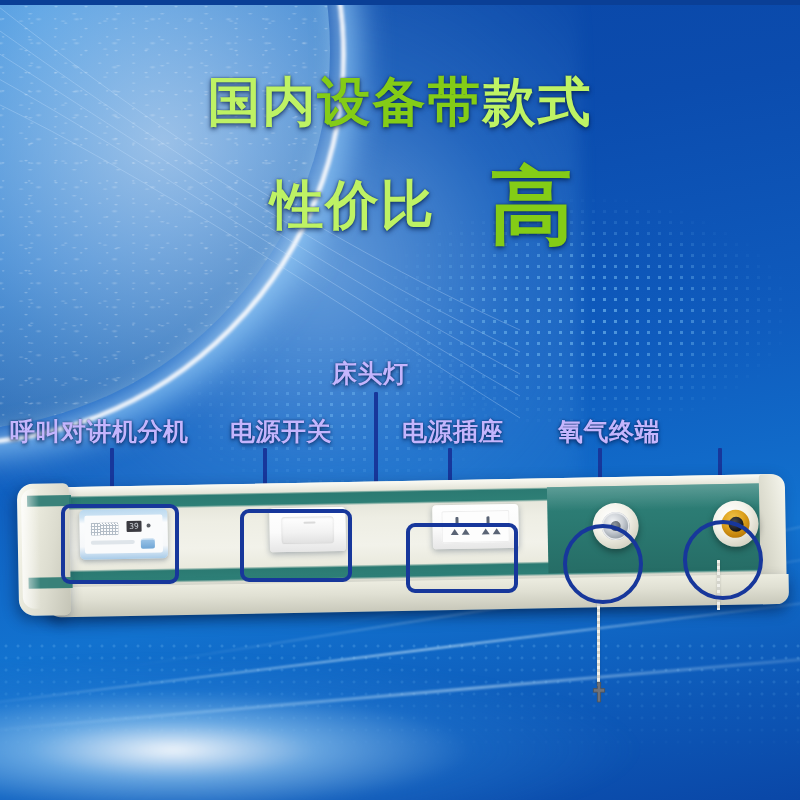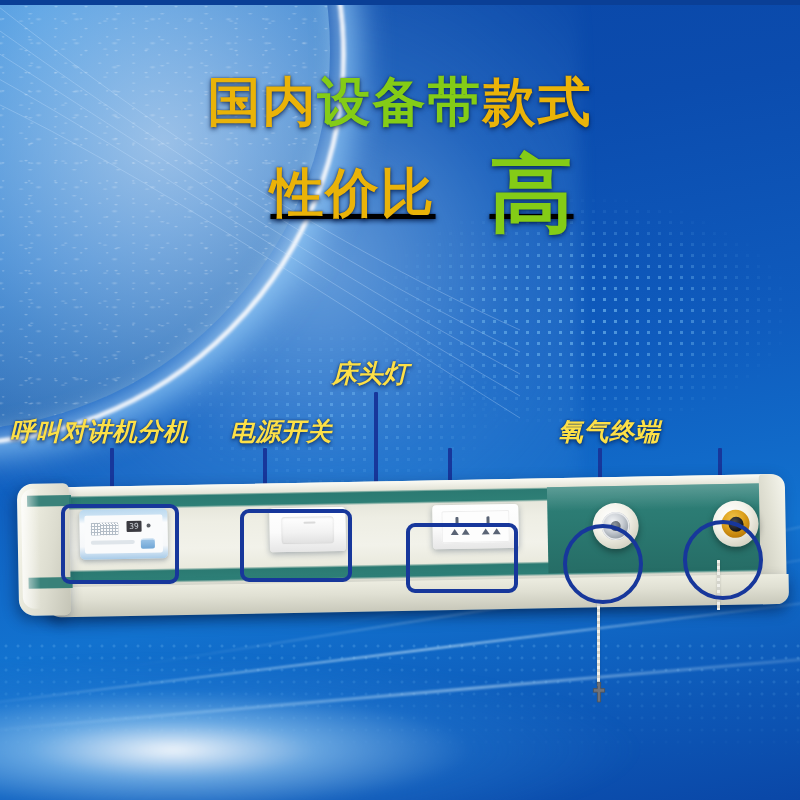--- a/index.html
+++ b/index.html
@@ -93,37 +93,35 @@
   }
   .topbar{position:absolute;left:0;top:0;width:800px;height:5px;background:#0a3f96;}
 
   
   .headline{position:absolute;left:0;top:74px;width:800px;text-align:center;}
   .hl-line1{
     font-size:53px;font-weight:bold;letter-spacing:2px;line-height:1.05;
     white-space:nowrap;
   }
   .hl-line2{
-    margin-top:20px;font-size:53px;font-weight:bold;letter-spacing:2px;line-height:1.05;
+    margin-top:32px;font-size:53px;font-weight:bold;letter-spacing:2px;line-height:1.05;
     white-space:nowrap;
-    text-decoration:underline;
-  }
-  .w{color:#eab308;text-shadow:0 2px 5px rgba(2,26,72,.75),0 0 2px rgba(2,26,72,.6);}
+  }
+  .w{color:#bef264;text-shadow:0 2px 5px rgba(2,26,72,.75),0 0 2px rgba(2,26,72,.6);}
   .y{color:#84cc16;text-shadow:0 2px 5px rgba(2,26,72,.7),0 0 2px rgba(2,26,72,.55);}
   .hl-big{font-size:84px;font-weight:bold;vertical-align:-12px;letter-spacing:0;}
   .sp-l{display:inline-block;width:44px;}
   .sp-r{display:inline-block;width:54px;}
 
   
   .labels{position:absolute;left:0;top:0;width:800px;height:800px;}
   .lab{
-    position:absolute;color:#fde047;font-weight:bold;font-size:25px;
+    position:absolute;color:#c4b5fd;font-weight:bold;font-size:25px;
     white-space:nowrap;letter-spacing:.5px;
     text-shadow:0 2px 4px rgba(3,30,80,.75),0 0 2px rgba(3,30,80,.7);
-    font-style:italic;
   }
   .leader{position:absolute;width:4px;background:#17379b;border-radius:1px;}
 
   
   .panel-wrap{position:absolute;left:0px;top:480px;width:800px;height:180px;}
   
   .rail{
     position:absolute;left:72px;top:94px;width:690px;height:34px;
     border-radius:17px;
     background:linear-gradient(180deg,#7fb4e4 0%,#3f7fc6 16%,#1f5ba3 46%,#14427f 74%,#2b68ab 100%);
@@ -293,20 +291,21 @@
 
   <div class="headline">
     <div class="hl-line1"><span class="w">国内</span><span class="y">设备带</span><span class="w">款式</span></div>
     <div class="hl-line2"><span class="sp-l"></span><span class="w">性价比</span><span class="sp-r"></span><span class="y hl-big">高</span></div>
   </div>
 
   <div class="labels">
     <div class="lab" style="left:230px;top:415px;">电源开关</div>
     <div class="lab" style="left:10px;top:415px;">呼叫对讲机分机</div>
     <div class="lab" style="left:332px;top:357px;">床头灯</div>
+    <div class="lab" style="left:402px;top:415px;">电源插座</div>
     <div class="lab" style="left:538px;top:415px;margin-left:20px;">氧气终端</div>
 
     <div class="leader" style="left:110px;top:448px;height:80px;"></div>
     <div class="leader" style="left:263px;top:448px;height:82px;"></div>
     <div class="leader" style="left:374px;top:392px;height:210px;"></div>
     <div class="leader" style="left:448px;top:448px;height:82px;"></div>
     <div class="leader" style="left:598px;top:448px;height:86px;"></div>
     <div class="leader" style="left:718px;top:448px;height:84px;"></div>
   </div>
 

